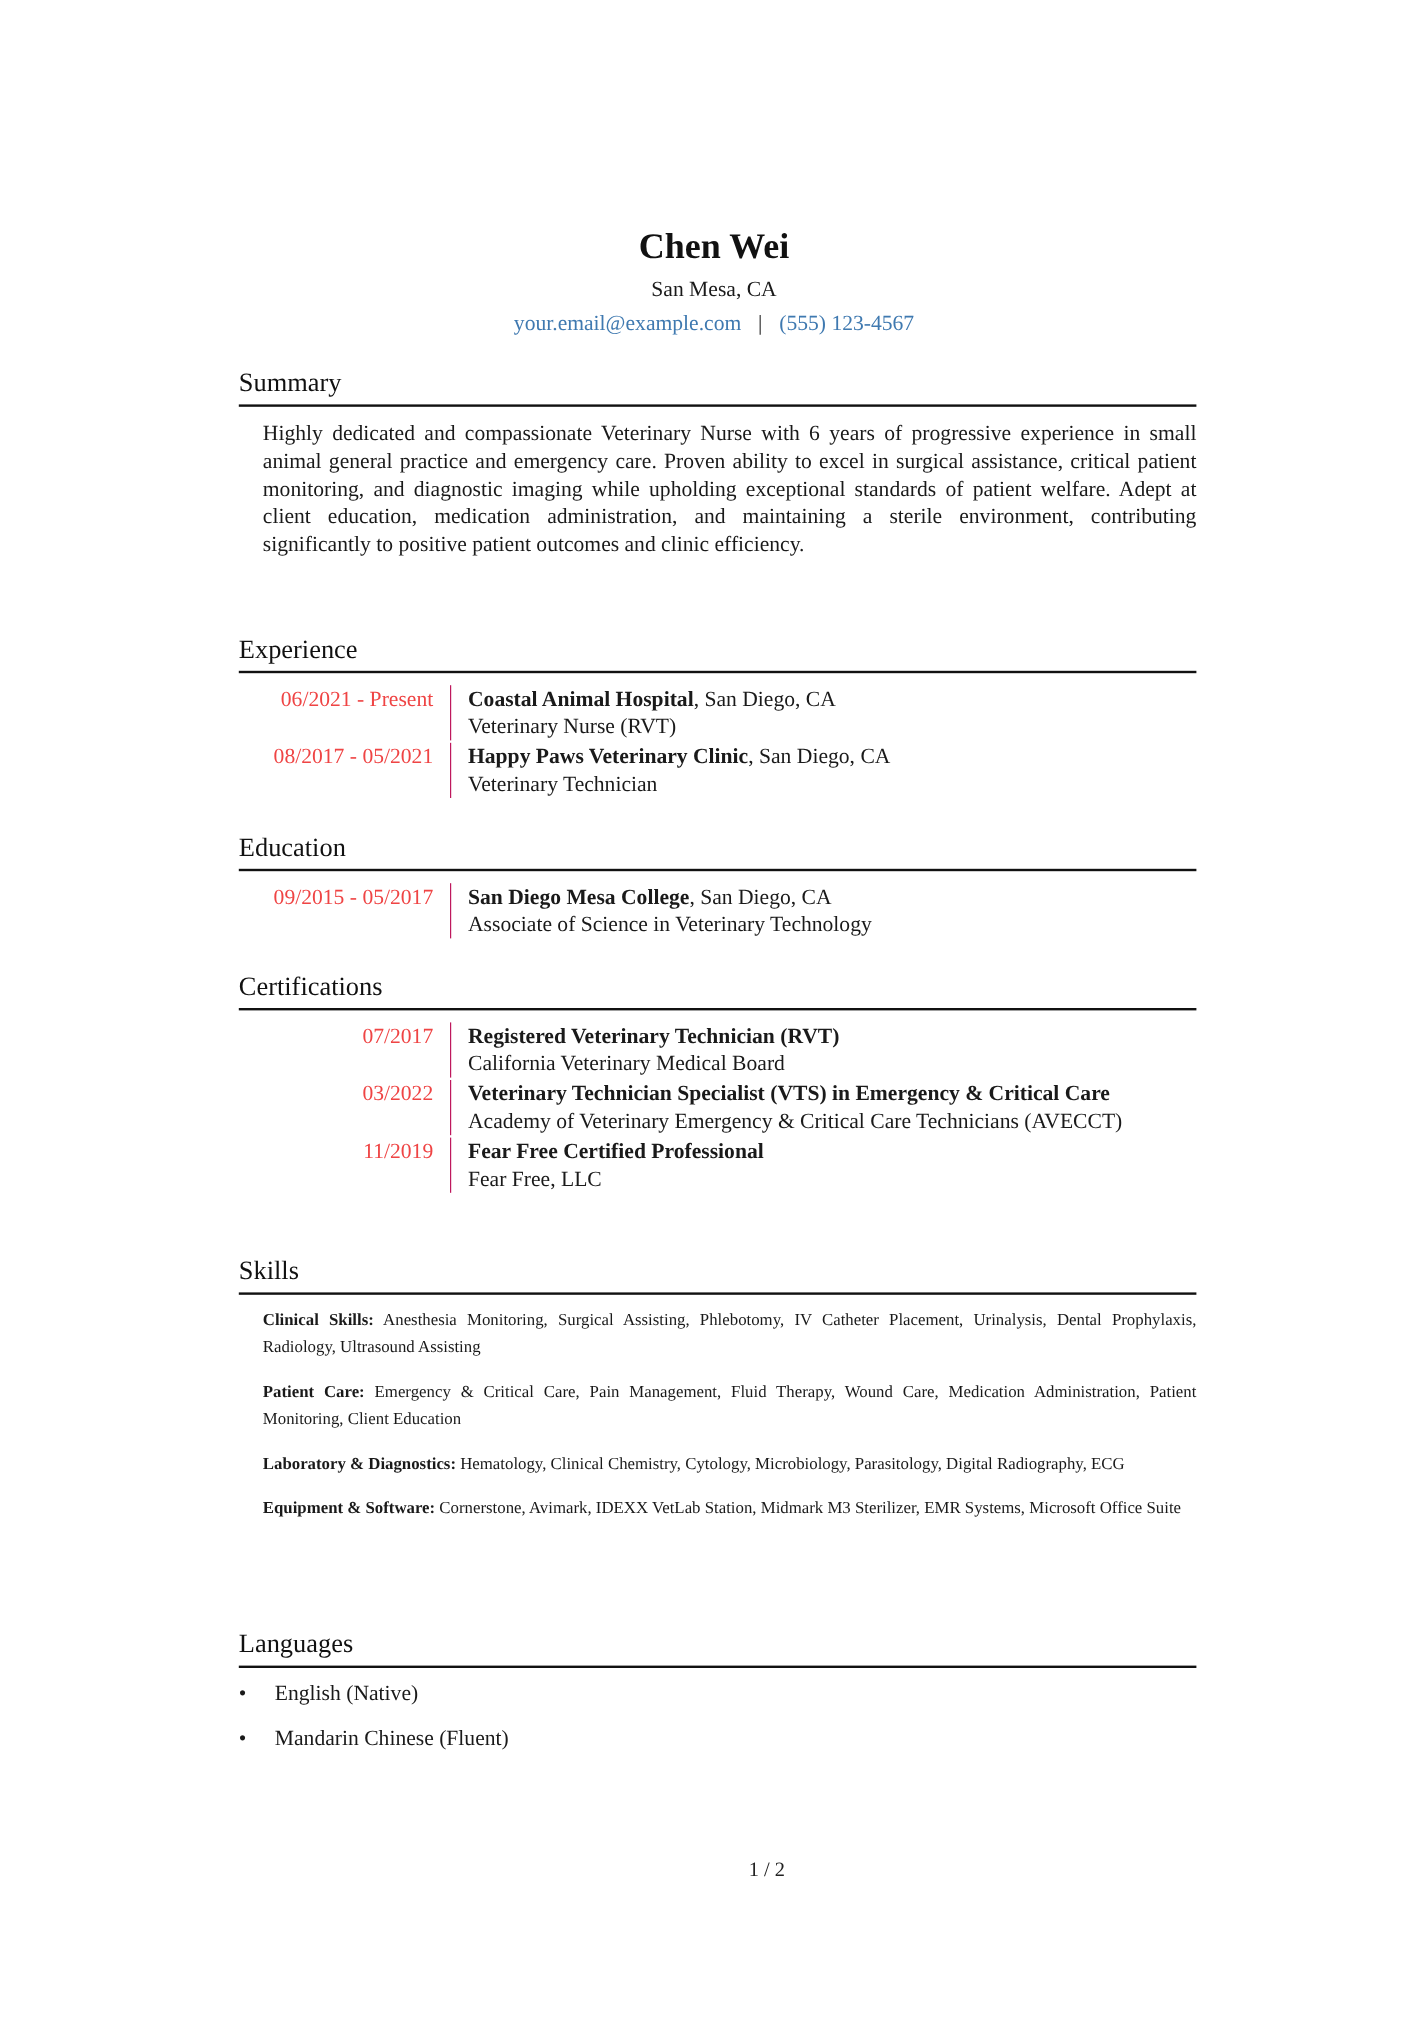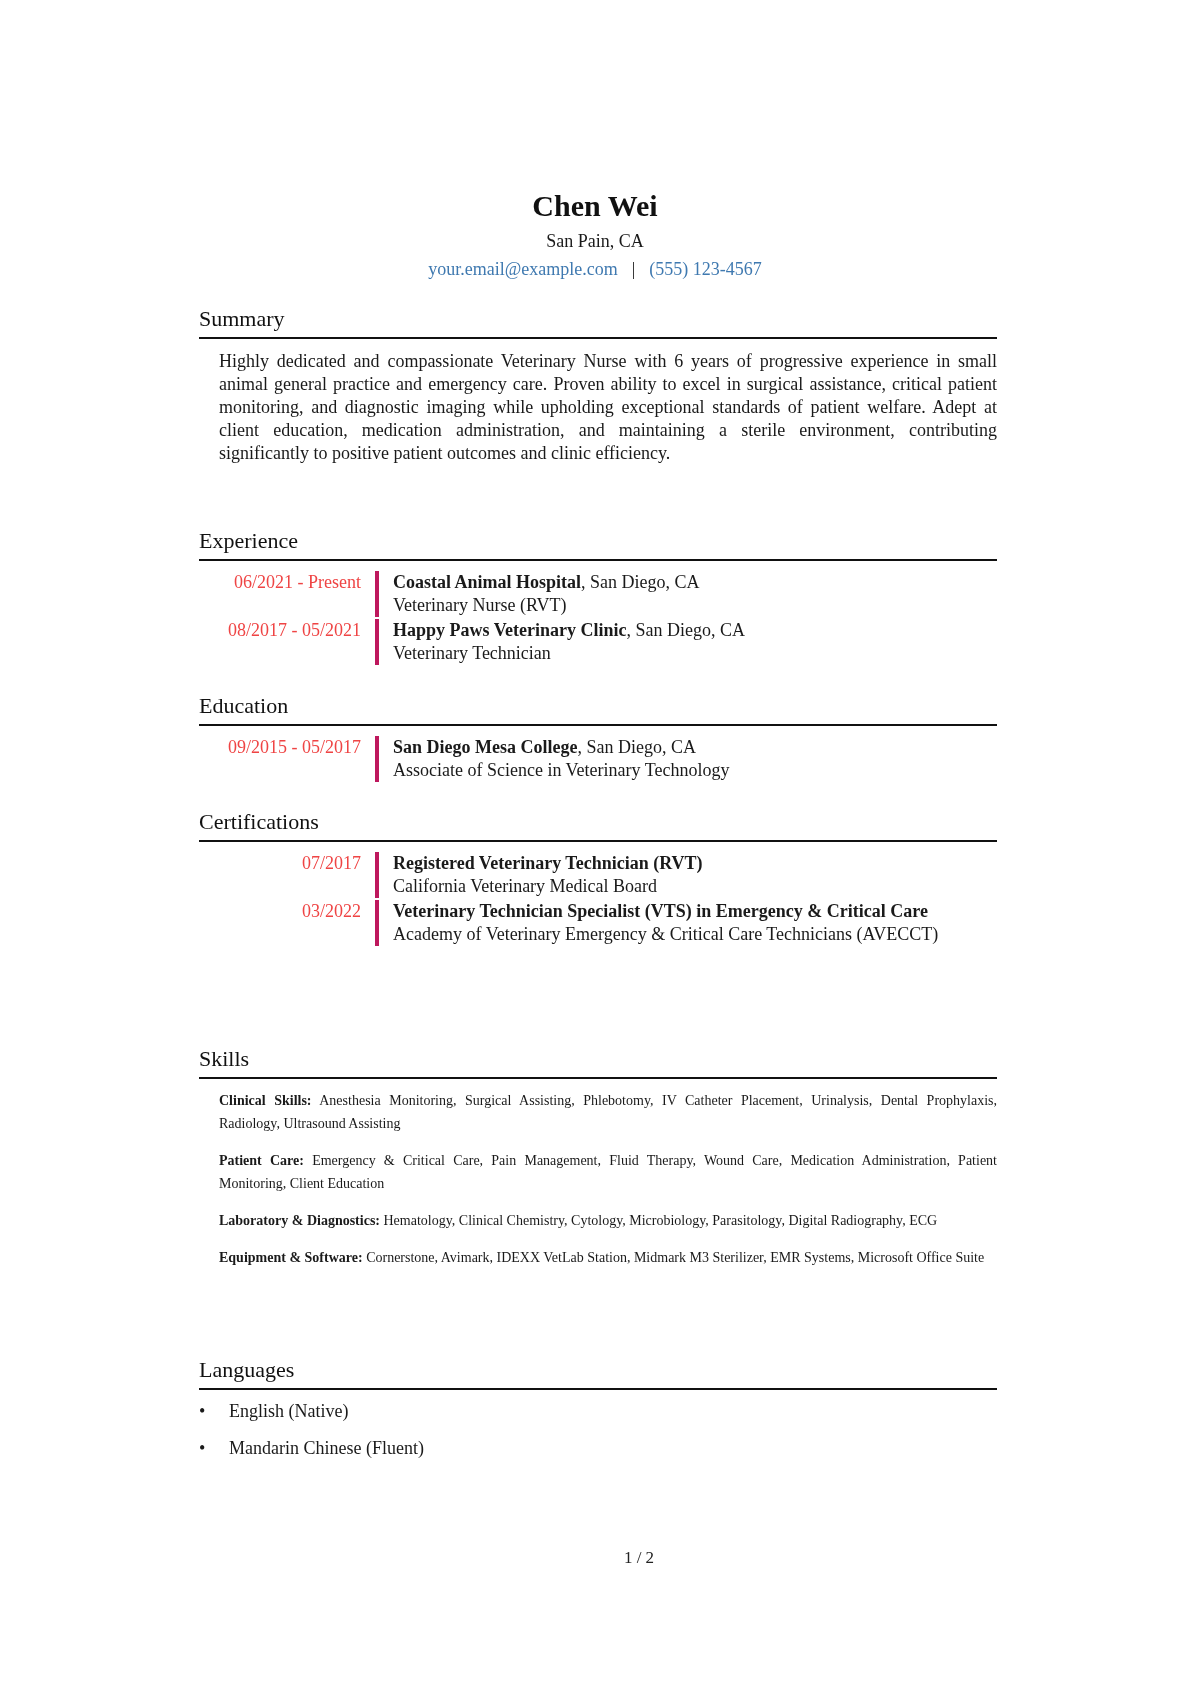--- a/index.html
+++ b/index.html
@@ -17,21 +17,21 @@
     .contact .sep { color: #222; margin: 0 14px; }
 
     .section { position: absolute; left: 199px; width: 798px; }
     .section-title { font-size: 22px; line-height: 28px; color: #111; }
     .section-rule { height: 2px; background: #111; margin-top: 4px; }
 
     .summary-text { font-size: 18px; line-height: 23px; text-align: justify; margin: 11px 0 0 20px; }
 
     .entry { display: flex; font-size: 18px; line-height: 23px; }
     .entry-date { width: 176px; text-align: right; padding-right: 14px; box-sizing: border-box; color: #ef4444; }
-    .entry-body { flex: 1; border-left: 4px solid #be185d; padding-left: 14px; }
+    .entry-body { flex: 1; border-left: 1px solid #be185d; padding-left: 14px; }
     .entry-body .line2 { }
     .entry-body b { font-weight: bold; }
     .entries { margin-top: 10px; }
     .cert-title { text-align: justify; }
 
     .skills { margin: 10px 0 0 20px; }
     .skill { font-size: 14px; line-height: 23px; text-align: justify; margin-bottom: 14px; }
     .skill b { font-weight: bold; }
 
     .lang-list { margin-top: 10px; list-style: none; padding: 0; }
@@ -40,21 +40,21 @@
 
     .page-number { position: absolute; top: 1548px; left: 0; width: 1190px; text-align: center; font-size: 17px; color: #222; padding-left: 44px; }
   </style>
 </head>
 <body>
 
 <div class="page">
 
   <div class="header">
     <div class="name">Chen Wei</div>
-    <div class="location">San Pain, CA</div>
+    <div class="location">San Mesa, CA</div>
     <div class="contact">
       <a>your.email@example.com</a><span class="sep">|</span><a>(555) 123-4567</a>
     </div>
   </div>
 
   <div class="section" style="top:305px;">
     <div class="section-title">Summary</div>
     <div class="section-rule"></div>
     <div class="summary-text">Highly dedicated and compassionate Veterinary Nurse with 6 years of progressive experience in small animal general practice and emergency care. Proven ability to excel in surgical assistance, critical patient monitoring, and diagnostic imaging while upholding exceptional standards of patient welfare. Adept at client education, medication administration, and maintaining a sterile environment, contributing significantly to positive patient outcomes and clinic efficiency.</div>
   </div>
@@ -105,20 +105,27 @@
           <div class="line2">California Veterinary Medical Board</div>
         </div>
       </div>
       <div class="entry" style="margin-bottom:2px;">
         <div class="entry-date">03/2022</div>
         <div class="entry-body">
           <div class="cert-title" style="text-align-last:left;"><b>Veterinary Technician Specialist (VTS) in Emergency &amp; Critical Care</b></div>
           <div class="line2">Academy of Veterinary Emergency &amp; Critical Care Technicians (AVECCT)</div>
         </div>
       </div>
+      <div class="entry">
+        <div class="entry-date">11/2019</div>
+        <div class="entry-body">
+          <div class="cert-title"><b>Fear Free Certified Professional</b></div>
+          <div class="line2">Fear Free, LLC</div>
+        </div>
+      </div>
     </div>
   </div>
 
   <div class="section" style="top:1045px;">
     <div class="section-title">Skills</div>
     <div class="section-rule"></div>
     <div class="skills">
       <div class="skill"><b>Clinical Skills:</b><span> Anesthesia Monitoring, Surgical Assisting, Phlebotomy, IV Catheter Placement, Urinalysis, Dental Prophylaxis, Radiology, Ultrasound Assisting</span></div>
       <div class="skill"><b>Patient Care:</b><span> Emergency &amp; Critical Care, Pain Management, Fluid Therapy, Wound Care, Medication Administration, Patient Monitoring, Client Education</span></div>
       <div class="skill"><b>Laboratory &amp; Diagnostics:</b><span> Hematology, Clinical Chemistry, Cytology, Microbiology, Parasitology, Digital Radiography, ECG</span></div>

